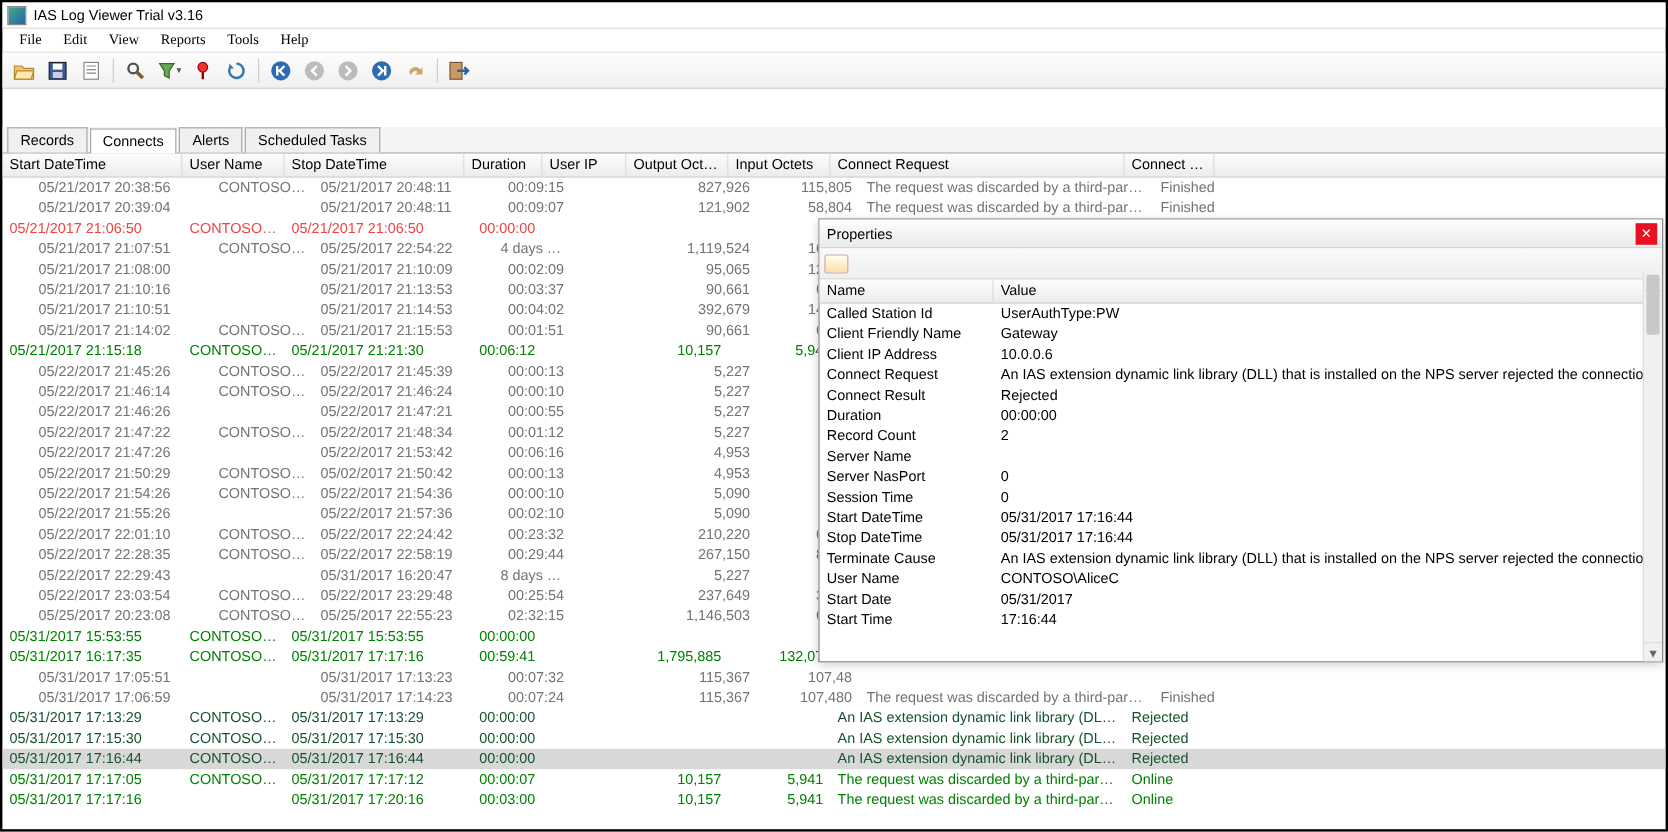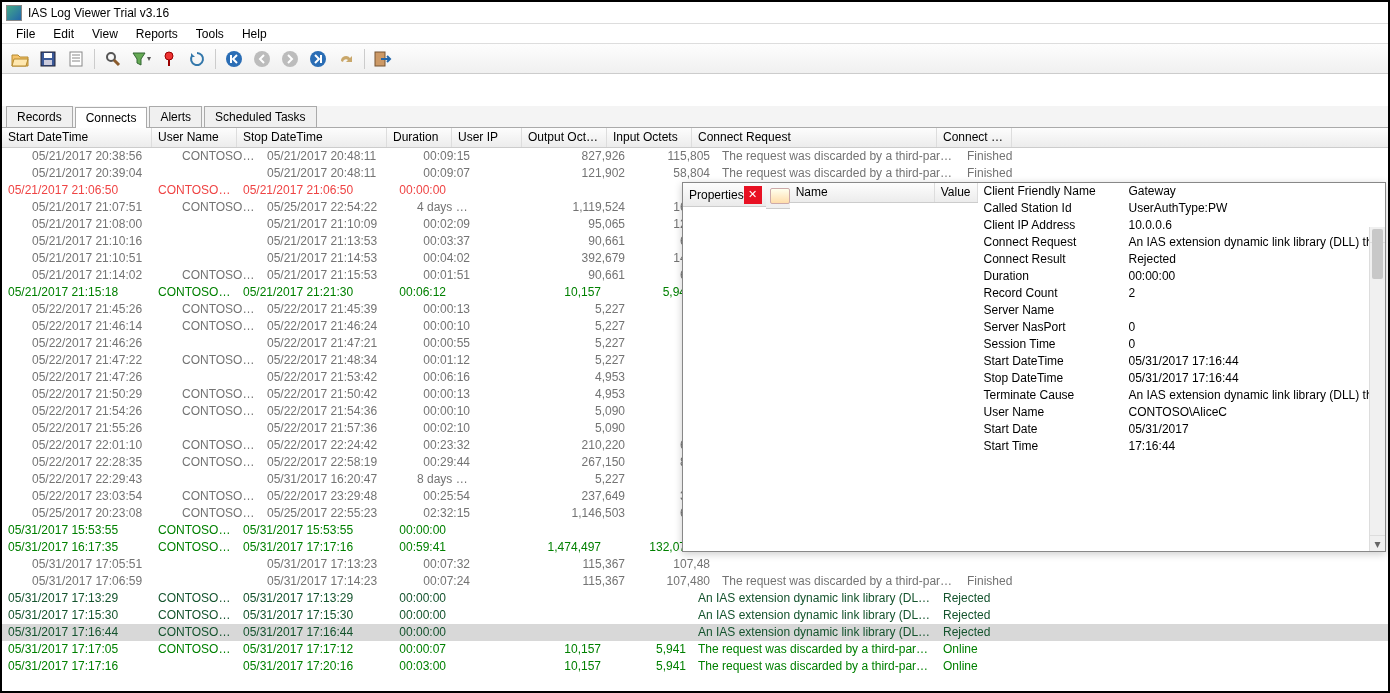--- a/index.html
+++ b/index.html
@@ -1,40 +1,40 @@
 <!DOCTYPE html>
 <html><head>
 <meta charset="utf-8">
 <style>
 * { box-sizing: border-box; margin: 0; padding: 0; }
 body { font-family: "Segoe UI", Tahoma, sans-serif; font-size: 12px; background: #fff; width: 1390px; height: 693px; overflow: hidden; border: 2px solid #000; position: relative; }
 .titlebar { height: 22px; background: #fff; border-bottom: 1px solid #ddd; display: flex; align-items: center; padding-left: 4px; }
 .app-icon { width: 16px; height: 16px; background: linear-gradient(135deg,#4a8,#26a); margin-right: 6px; border:1px solid #888; }
 .menubar { height: 20px; display: flex; align-items: center; padding-left: 6px; gap: 2px; border-bottom: 1px solid #ddd; }
-.menubar span { padding: 2px 8px; cursor: default; }
+.menubar span { padding: 2px 8px; cursor: default; font-family: Liberation Serif, serif; }
 .toolbar { height: 30px; display: flex; align-items: center; padding-left: 6px; gap: 4px; border-bottom: 1px solid #ccc; background: linear-gradient(#fdfdfd,#f0f0f0); }
 .tb-btn { width: 24px; height: 24px; display:flex; align-items:center; justify-content:center; border:1px solid transparent; border-radius:2px; }
 .tb-sep { width:1px; height:20px; background:#ccc; margin:0 2px; }
 svg { display:block; }
 .tabs { height: 22px; display:flex; align-items:flex-end; border-bottom:1px solid #aaa; padding-left:4px; background:#f4f4f4;margin-top:32px;}
 .tab { padding:3px 10px; border:1px solid #aaa; border-bottom:none; margin-right:2px; background:#f0f0f0; font-size:12px;}
 .tab.active { background:#fff; position:relative; top:1px; }
 .grid { position:relative; height: calc(693px - 22px - 20px - 30px - 22px - 4px); overflow:hidden;}
 .grid-header { display:flex; background:linear-gradient(#fdfdfd,#ececec); border-bottom:1px solid #ccc; height:20px; }
 .grid-header .col { border-right:1px solid #ddd; padding:2px 6px; white-space:nowrap; overflow:hidden; text-overflow:ellipsis; }
 .rows { }
 .row { display:flex; height:17px; line-height:17px; }
 .row.selected { background:#d8d8d8; }
 .cell { padding:0 6px; white-space:nowrap; overflow:hidden; text-overflow:ellipsis; }
 .c-start{width:150px;} .c-user{width:85px;} .c-stop{width:150px;} .c-dur{width:65px;text-align:right;} .c-uip{width:70px;} .c-out{width:85px;text-align:right;} .c-in{width:85px;text-align:right;} .c-req{width:245px;} .c-res{width:75px;}
 .hdr.c-dur, .hdr.c-out, .hdr.c-in { text-align:left; }
 .navy{color:#737373;padding-left:24px;} .gray{color:#ef4444;} .green{color:#008000;} .red{color:#14532d;}
 
 
-.props { position:absolute; left:680px; top:180px; width:704px; height:370px; background:#fff; border:1px solid #888; box-shadow:0 2px 8px rgba(0,0,0,.2); display:flex; flex-direction:row;}
+.props { position:absolute; left:680px; top:180px; width:704px; height:370px; background:#fff; border:1px solid #888; box-shadow:0 2px 8px rgba(0,0,0,.2); display:flex; flex-direction:column;}
 .props-title { height:24px; background:linear-gradient(#fdfdfd,#eaeaea); border-bottom:1px solid #ccc; display:flex; align-items:center; padding-left:6px; justify-content:space-between;}
 .props-close { width:18px; height:18px; background:#e81123; color:#fff; display:flex; align-items:center; justify-content:center; margin-right:4px; font-size:11px;}
 .props-tb { height:26px; border-bottom:1px solid #ccc; display:flex; align-items:center; padding-left:4px; background:linear-gradient(#fafafa,#efefef);}
 .props-icon { width:20px; height:16px; border:1px solid #caa; background:linear-gradient(#ffe,#fda); border-radius:2px;}
 .props-head { display:flex; background:linear-gradient(#fdfdfd,#ececec); border-bottom:1px solid #ccc; height:20px;}
 .props-head div { padding:2px 6px; border-right:1px solid #ddd;}
 .ph-name{width:145px;} .ph-val{flex:1;}
 .props-body { flex:1; overflow-y:auto;}
 .pr { display:flex; height:17px; line-height:17px; font-size:12px;}
 .pr-name{width:145px; padding-left:6px;} .pr-val{flex:1; padding-left:6px; white-space:nowrap; overflow:hidden; text-overflow:ellipsis;}
@@ -316,21 +316,21 @@
         <div class="cell c-dur">00:06:16</div>
         <div class="cell c-uip"></div>
         <div class="cell c-out">4,953</div>
         <div class="cell c-in">5,74</div>
         <div class="cell c-req"></div>
         <div class="cell c-res"></div>
       </div>
       <div class="row navy">
         <div class="cell c-start">05/22/2017 21:50:29</div>
         <div class="cell c-user">CONTOSO\AliceC</div>
-        <div class="cell c-stop">05/22/2017 21:50:42</div>
+        <div class="cell c-stop">05/02/2017 21:50:42</div>
         <div class="cell c-dur">00:00:13</div>
         <div class="cell c-uip"></div>
         <div class="cell c-out">4,953</div>
         <div class="cell c-in">5,74</div>
         <div class="cell c-req"></div>
         <div class="cell c-res"></div>
       </div>
       <div class="row navy">
         <div class="cell c-start">05/22/2017 21:54:26</div>
         <div class="cell c-user">CONTOSO\AliceC</div>
@@ -418,21 +418,21 @@
         <div class="cell c-in"></div>
         <div class="cell c-req"></div>
         <div class="cell c-res"></div>
       </div>
       <div class="row green">
         <div class="cell c-start">05/31/2017 16:17:35</div>
         <div class="cell c-user">CONTOSO\AliceC</div>
         <div class="cell c-stop">05/31/2017 17:17:16</div>
         <div class="cell c-dur">00:59:41</div>
         <div class="cell c-uip"></div>
-        <div class="cell c-out">1,474,497</div>
+        <div class="cell c-out">1,795,885</div>
         <div class="cell c-in">132,07</div>
         <div class="cell c-req"></div>
         <div class="cell c-res"></div>
       </div>
       <div class="row navy">
         <div class="cell c-start">05/31/2017 17:05:51</div>
         <div class="cell c-user"></div>
         <div class="cell c-stop">05/31/2017 17:13:23</div>
         <div class="cell c-dur">00:07:32</div>
         <div class="cell c-uip"></div>
@@ -517,26 +517,26 @@
   </div>
   <div class="props-tb">
     <div class="props-icon"></div>
   </div>
   <div class="props-head">
     <div class="ph-name">Name</div>
     <div class="ph-val">Value</div>
   </div>
   <div class="props-body" id="pbody">
       <div class="pr">
+        <div class="pr-name">Called Station Id</div>
+        <div class="pr-val">UserAuthType:PW</div>
+      </div>
+      <div class="pr">
         <div class="pr-name">Client Friendly Name</div>
         <div class="pr-val">Gateway</div>
-      </div>
-      <div class="pr">
-        <div class="pr-name">Called Station Id</div>
-        <div class="pr-val">UserAuthType:PW</div>
       </div>
       <div class="pr">
         <div class="pr-name">Client IP Address</div>
         <div class="pr-val">10.0.0.6</div>
       </div>
       <div class="pr">
         <div class="pr-name">Connect Request</div>
         <div class="pr-val">An IAS extension dynamic link library (DLL) that is installed on the NPS server rejected the connection request.</div>
       </div>
       <div class="pr">

